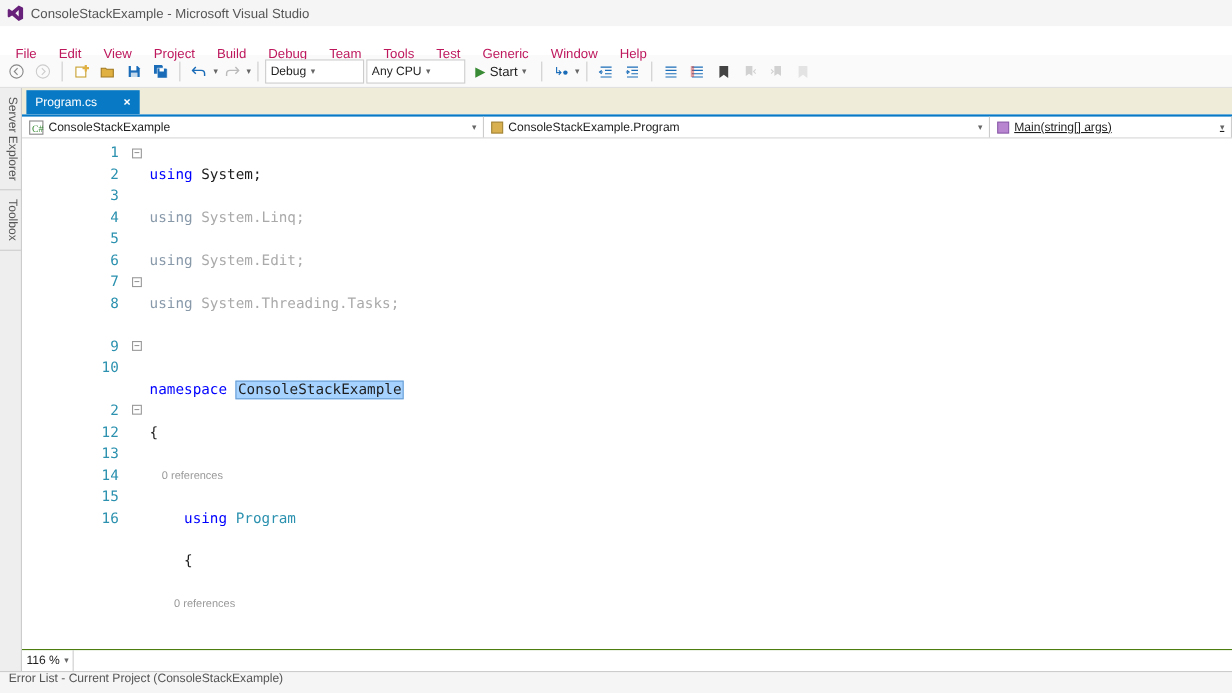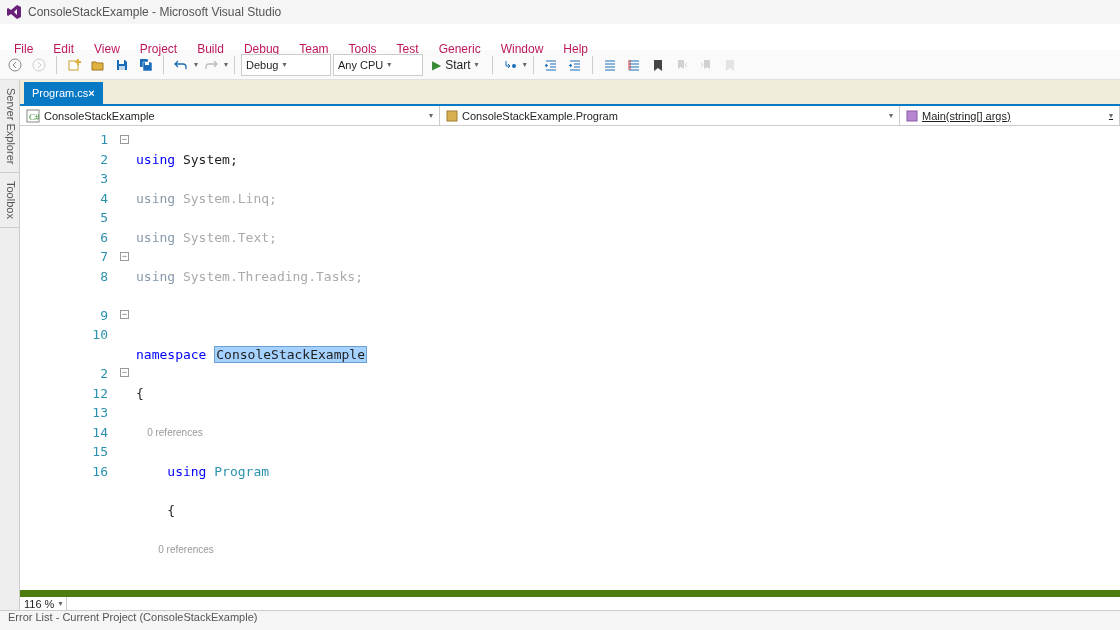--- a/index.html
+++ b/index.html
@@ -19,21 +19,21 @@
 .dd-caret { font-size: 8px; color: #666; }
 .start-btn { display: flex; align-items: center; gap: 4px; padding: 0 6px; height: 22px; border: 1px solid transparent; }
 .play-icon { color: #388a34; }
 
 .workspace { display: flex; height: 530px; }
 .side-tabs { width: 20px; background: #eee; border-right: 1px solid #ccc; display: flex; flex-direction: column; }
 .side-tab { writing-mode: vertical-rl; text-orientation: mixed; padding: 8px 2px; font-size: 11px; color: #555; border-bottom: 1px solid #ccc; text-align: center; cursor: default; }
 
 .editor-area { flex: 1; display: flex; flex-direction: column; }
 .tab-strip { height: 24px; display: flex; align-items: flex-end; background: #f0ecda; padding-left: 4px; }
-.file-tab { height: 22px; background: #0879c5; color: #fff; display: flex; align-items: center; padding: 0 8px; gap: 0; font-size: 11px; }
+.file-tab { height: 22px; background: #0879c5; color: #fff; display: flex; align-items: center; padding: 0 8px; gap: 24px; font-size: 11px; }
 .file-tab .close-x { cursor: default; font-weight: bold; }
 
 .nav-bar { height: 22px; display: flex; border-top: 2px solid #0879c5; border-bottom: 1px solid #ccc; background: #fff; font-size: 11px; }
 .nav-cell { display: flex; align-items: center; padding: 0 6px; gap: 4px; border-right: 1px solid #ccc; }
 .nav-cell.w1 { width: 420px; }
 .nav-cell.w2 { flex: 1; }
 .nav-cell.w3 { width: 220px; text-decoration: underline; }
 .nav-caret { margin-left: auto; font-size: 8px; color: #666; }
 
 .editor { flex: 1; display: flex; background: #fff; overflow: hidden; }
@@ -42,21 +42,21 @@
 .fold-col { width: 16px; padding-top: 4px; }
 .fold-box { width: 9px; height: 9px; border: 1px solid #999; color: #666; font-size: 9px; line-height: 7px; text-align: center; margin-top: 5px; margin-bottom: 5px; cursor: default; }
 .fold-spacer { height: 19.5px; }
 .code { flex: 1; font-family: Consolas, monospace; font-size: 13px; line-height: 19.5px; padding-top: 4px; white-space: pre; }
 .kw { color: #0000ff; }
 .dim-kw { color: #8899aa; }
 .type { color: #2B91AF; }
 .highlight { background: #a6d2ff; border: 1px solid #6b9fd4; padding: 0 1px; }
 .codelens { font-size: 10px; color: #999; line-height: 19.5px; font-family: "Segoe UI", sans-serif; }
 
-.zoom-strip { height: 20px; border-top: 7px solid #4d7c0f; display: flex; align-items: center; font-size: 11px; }
+.zoom-strip { height: 20px; border-top: 1px solid #4d7c0f; display: flex; align-items: center; font-size: 11px; }
 .zoom-dd { padding: 0 4px; display: flex; align-items: center; gap: 4px; border-right: 1px solid #ccc; height: 100%; }
 
 .statusbar { height: 20px; background: #f5f5f5; border-top: 1px solid #ccc; display: flex; align-items: flex-start; padding: 0 8px; font-size: 11px; color: #555; }
 
 svg { display: block; }
 </style>
 </head>
 <body>
 
 <div class="titlebar">
@@ -282,21 +282,21 @@
         <div class="fold-spacer"></div>
           <div class="fold-spacer"></div>
         <div class="fold-box">−</div>
         <div class="fold-spacer"></div>
           <div class="fold-spacer"></div>
         <div class="fold-box">−</div>
       </div>
       <div class="code">
 <div><span class="kw">using</span><span> System;</span></div>
 <div><span class="dim-kw">using</span><span style="color:#aaa"> System.Linq;</span></div>
-<div><span class="dim-kw">using</span><span style="color:#aaa"> System.Text;</span></div>
+<div><span class="dim-kw">using</span><span style="color:#aaa"> System.Edit;</span></div>
 <div><span class="dim-kw">using</span><span style="color:#aaa"> System.Threading.Tasks;</span></div>
 <div>&nbsp;</div>
 <div><span class="kw">namespace</span> <span class="highlight">ConsoleStackExample</span></div>
 <div>{</div>
 <div class="codelens">    <span>0 references</span></div>
 <div>    <span class="kw">using</span> <span class="type">Program</span></div>
 <div>    {</div>
 <div class="codelens">        <span>0 references</span></div>
 
 

